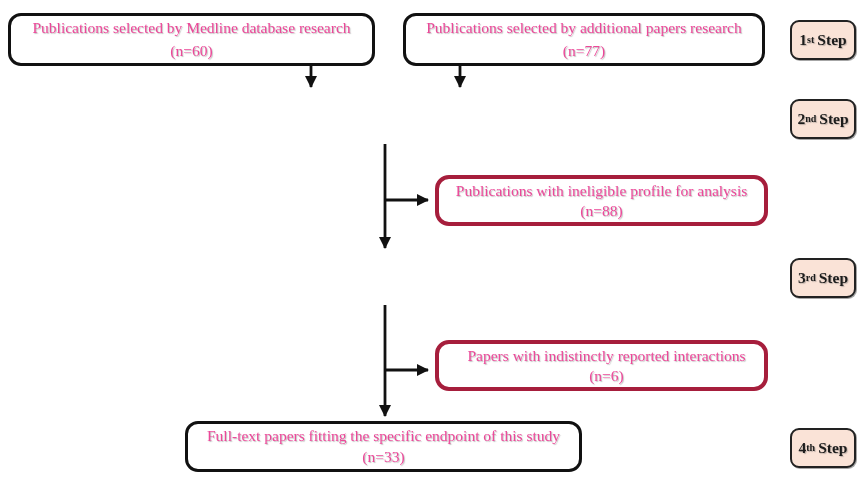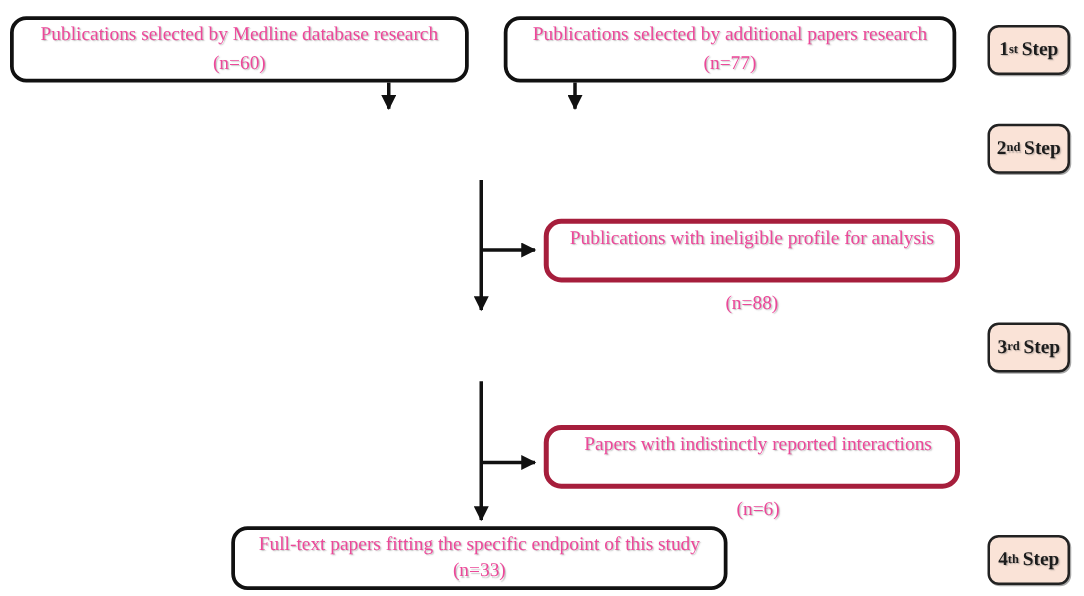--- a/index.html
+++ b/index.html
@@ -33,21 +33,21 @@
     text-align: center;
     border-radius: 13px;
     line-height: 1.3;
     font-size: 15.5px;
     color: #ec4899;
     text-shadow: 1px 1px 1px rgba(80,80,80,0.35);
     padding: 2px 8px;
   }
   .border-black   { border: 3px solid #111111; }
   .border-orange  { border: 4px solid #F6921E; }
-  .border-crimson { border: 4px solid #A61E3C; border-radius: 14px; gap: 32px; }
+  .border-crimson { border: 4px solid #A61E3C; border-radius: 14px; }
   .step-badge {
     position: absolute;
     box-sizing: border-box;
     width: 66px;
     height: 40px;
     background: #FAE3D7;
     border: 2px solid #222222;
     border-radius: 9px;
     display: flex;
     justify-content: center;

